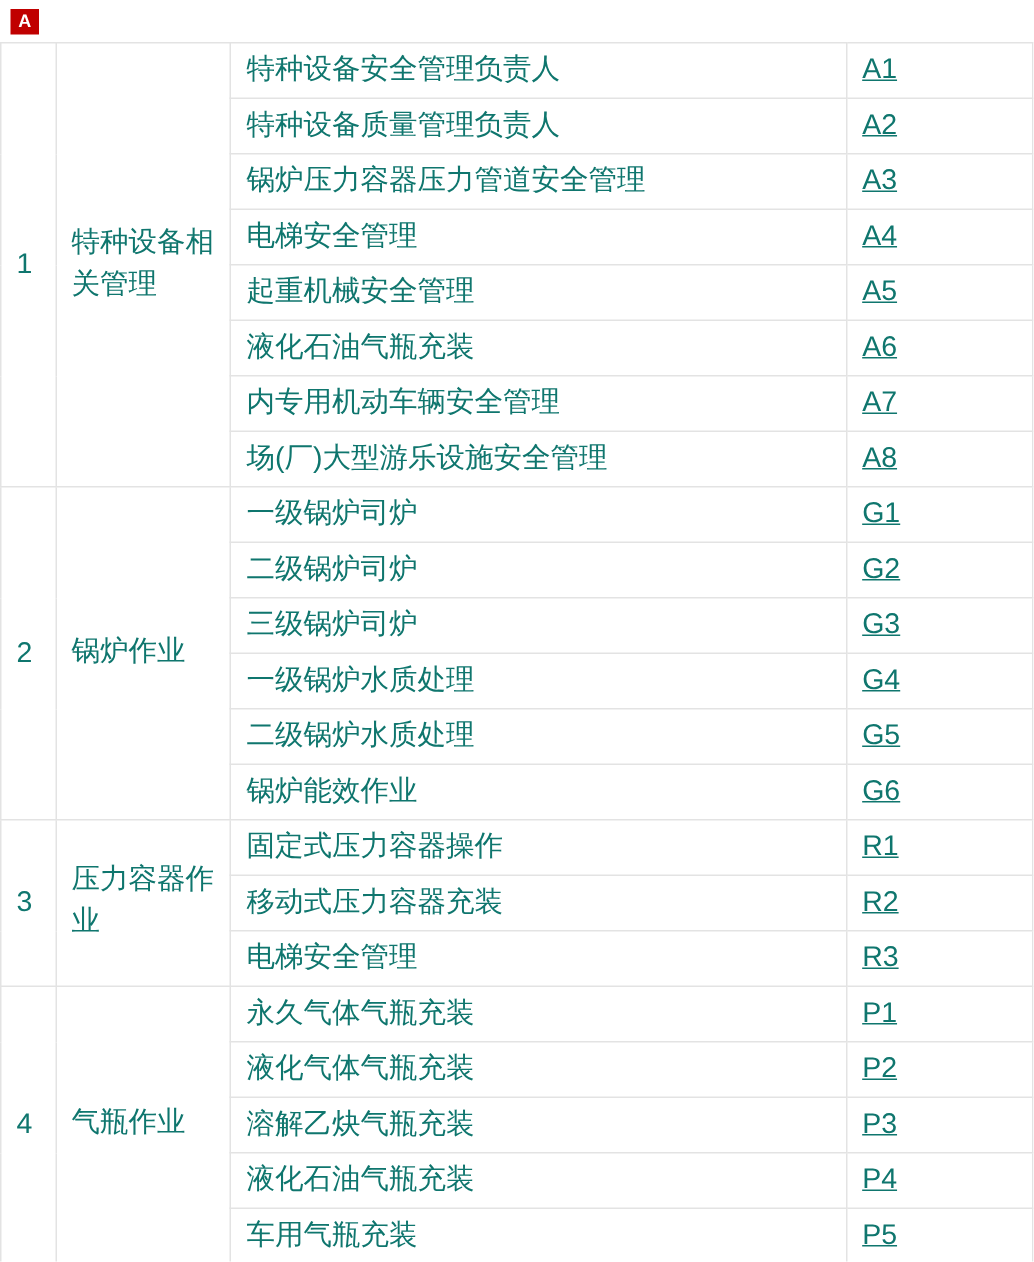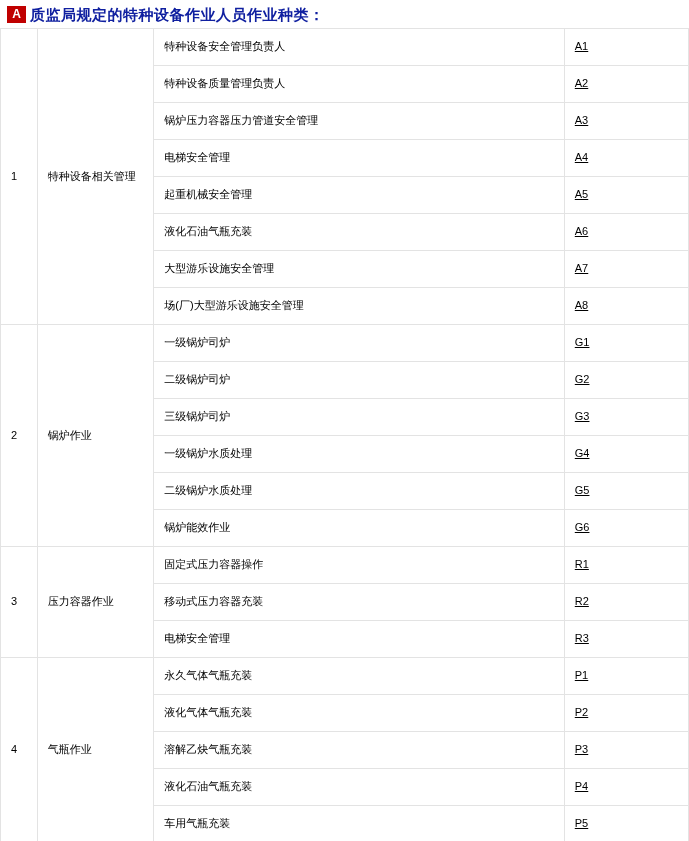--- a/index.html
+++ b/index.html
@@ -51,22 +51,22 @@
   }
   
   table.main {
     border-collapse: collapse;
     width: 689px;
     table-layout: fixed;
     margin: 0;
   }
   table.main td {
     border: 1px solid #e3e3e3;
-    font-size: 11px;
-    color: #000000;
+    font-size: 19px;
+    color: #0f766e;
     padding: 0 0 0 10px;
     height: 37px;
     vertical-align: middle;
     box-sizing: border-box;
     line-height: 1.45;
   }
   td.col-no {
     width: 34px;
     text-align: left;
     padding-left: 10px;
@@ -84,30 +84,30 @@
     width: 115px;
     padding-left: 14px;
     text-decoration: underline;
   }
   td.group {
     vertical-align: middle;
   }
   .cat-wrap {
     display: block;
     word-break: break-all;
+    font-family: Liberation Mono, monospace;
   }
 </style>
 </head>
 <body>
 
 <div class="page">
 
   <div class="title-row">
     <span class="badge">A</span>
-    <span class="title-text">质监局规定的特种设备作业人员作业种类：</span>
   </div>
 
   <table class="main">
     <tbody>
         <tr>
           <td class="col-no group" rowspan="8">1</td>
           <td class="col-cat group" rowspan="8">
             <span class="cat-wrap">特种设备相关管理</span>
           </td>
           <td class="col-name">特种设备安全管理负责人</td>
@@ -127,21 +127,21 @@
         </tr>
         <tr>
           <td class="col-name">起重机械安全管理</td>
           <td class="col-code">A5</td>
         </tr>
         <tr>
           <td class="col-name">液化石油气瓶充装</td>
           <td class="col-code">A6</td>
         </tr>
         <tr>
-          <td class="col-name">大型游乐设施安全管理</td>
+          <td class="col-name">内专用机动车辆安全管理</td>
           <td class="col-code">A7</td>
         </tr>
         <tr>
           <td class="col-name">场(厂)大型游乐设施安全管理</td>
           <td class="col-code">A8</td>
         </tr>
         <tr>
           <td class="col-no group" rowspan="6">2</td>
           <td class="col-cat group" rowspan="6">
             <span class="cat-wrap">锅炉作业</span>

